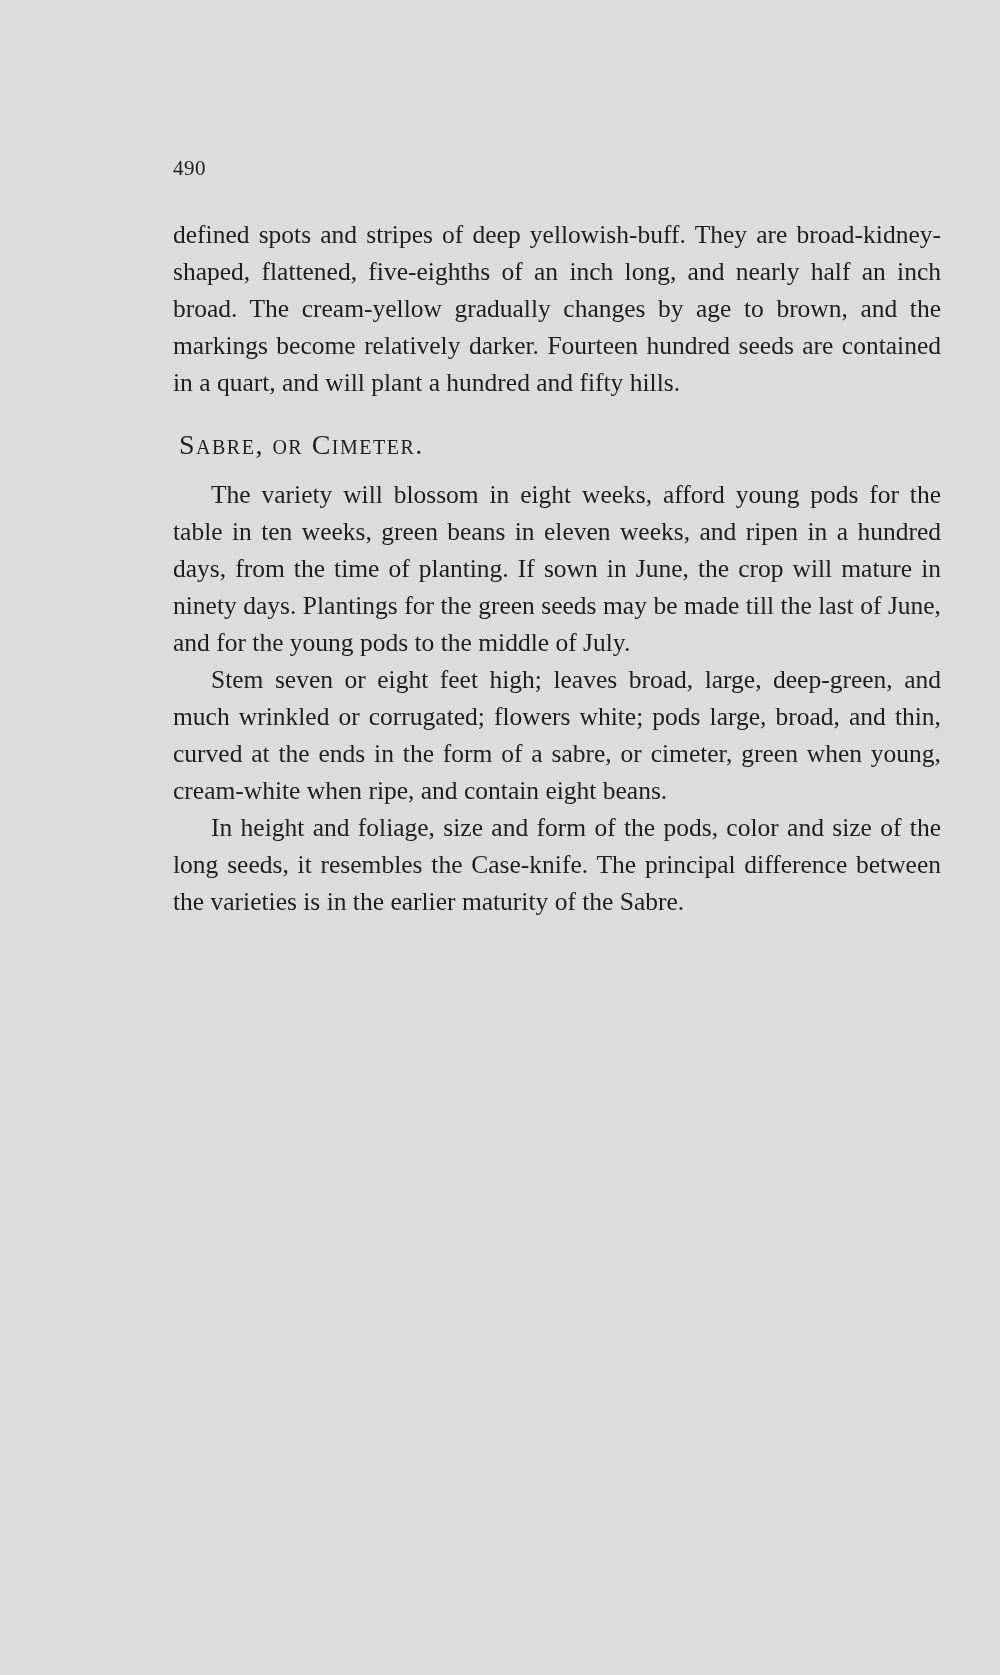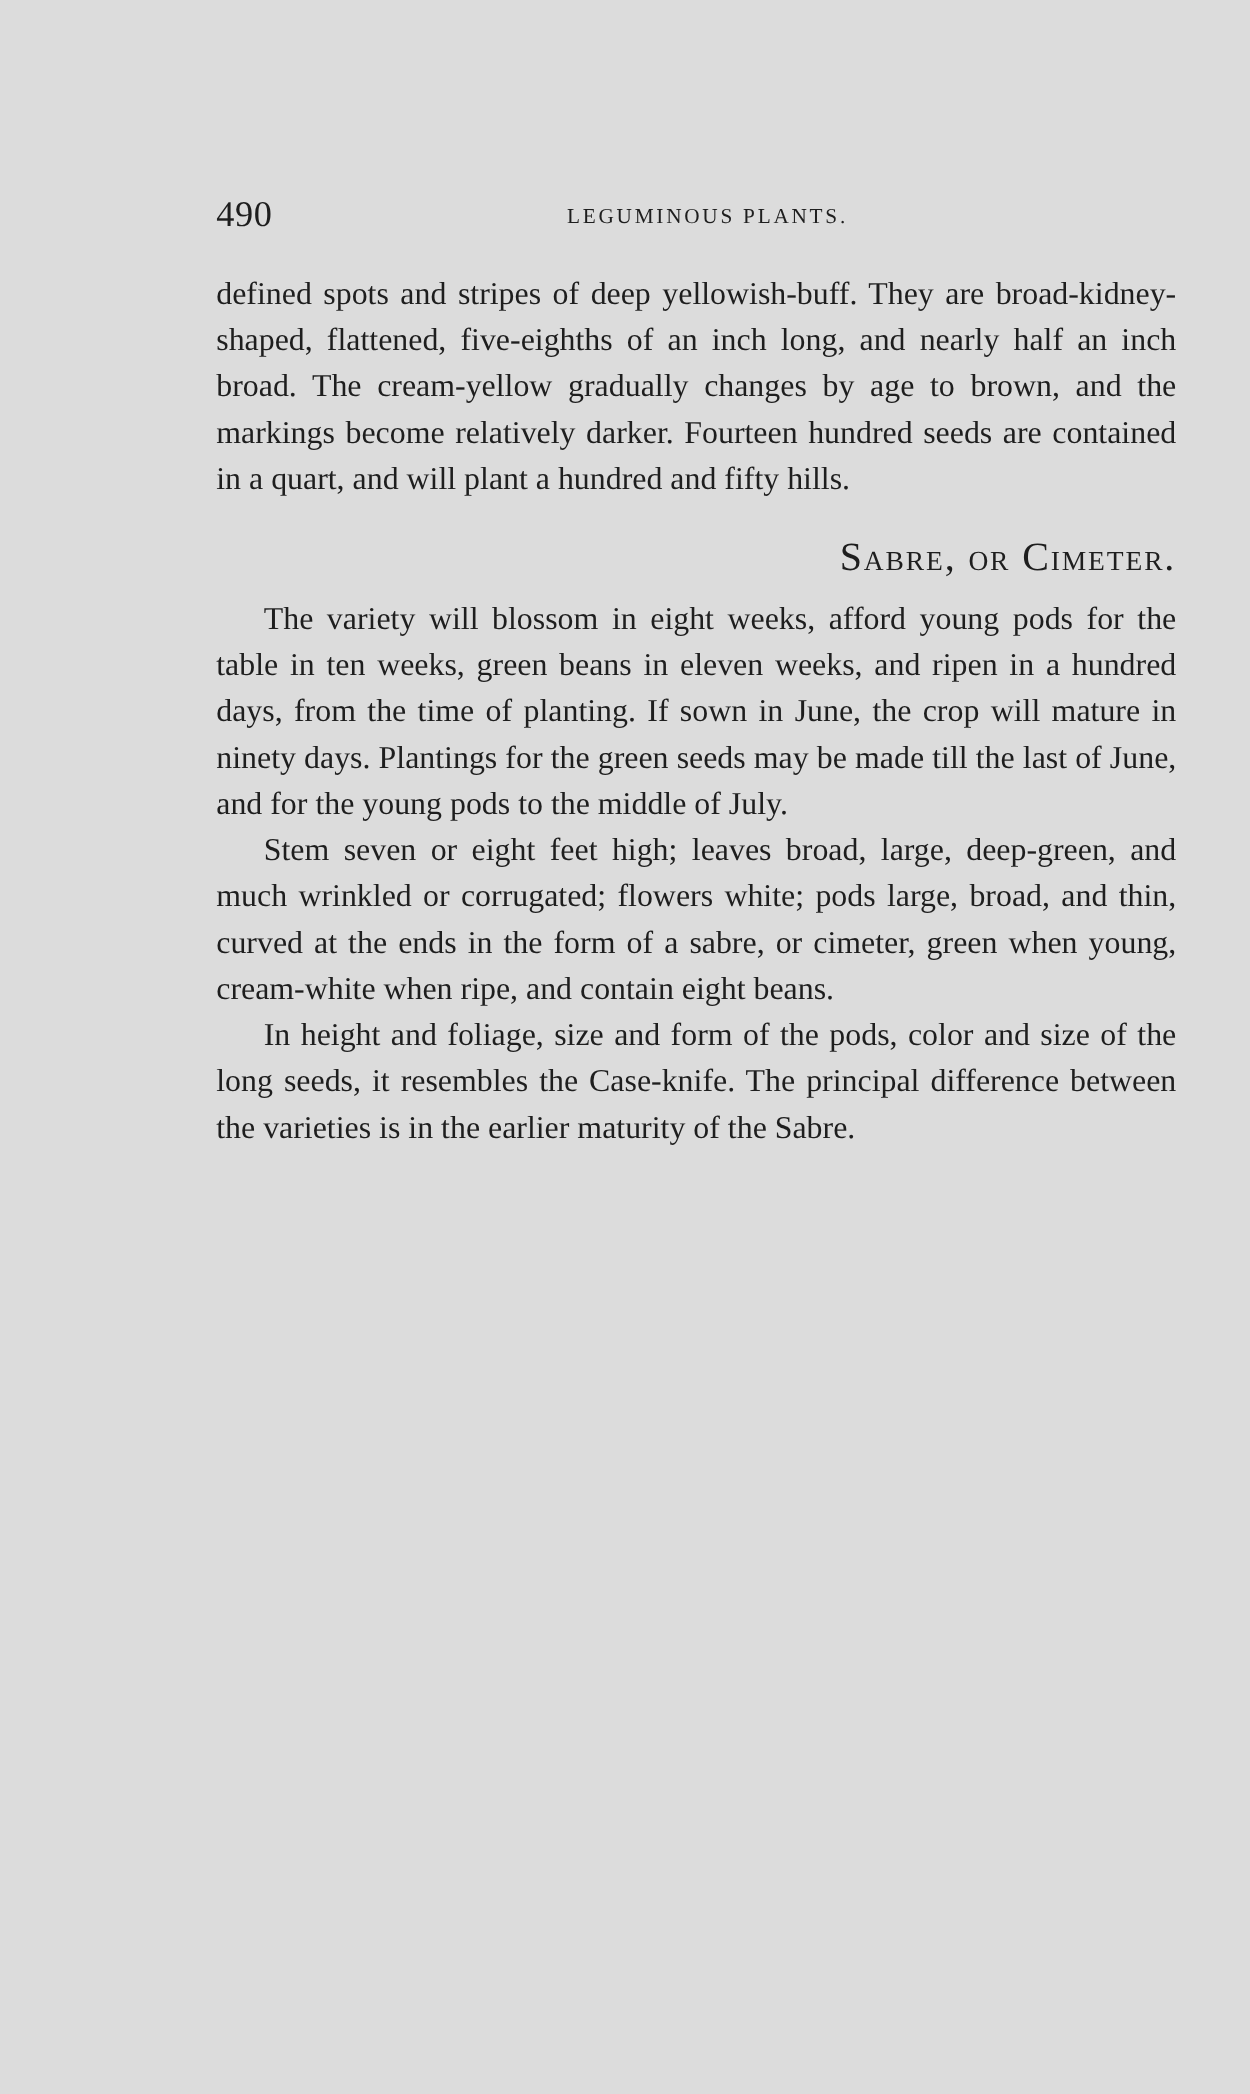--- a/index.html
+++ b/index.html
@@ -15,21 +15,21 @@
     position: absolute;
     left: 173px; top: 150px;
     width: 768px;
   }
   .header {
     position: relative;
     height: 56px;
   }
   .page-number {
     position: absolute; left: 0; top: 6px;
-    font-size: 29px;
+    font-size: 21px;
     letter-spacing: 0.5px;
   }
   .running-head {
     position: absolute; left: 0; right: 0; top: 13px;
     text-align: center;
     font-size: 17px;
     letter-spacing: 2.2px;
     padding-left: 18px;
   }
   .body-text {
@@ -37,36 +37,35 @@
     font-size: 25.5px;
     line-height: 37px;
     text-align: justify;
   }
   .body-text p {
     margin: 0;
     text-indent: 0;
   }
   .body-text p.indent { text-indent: 38px; }
   .section-title {
-    text-align: right;
-    font-size: 32px;
+    text-align: left;
+    font-size: 28px;
     letter-spacing: 1.5px;
     font-variant: small-caps;
     margin: 27px 0 14px 0;
     line-height: 34px;
     padding-left: 6px;
   }
 </style>
 </head>
 <body>
 
 <div class="page">
   <div class="header">
     <span class="page-number">490</span>
-    <span class="running-head">LEGUMINOUS PLANTS.</span>
   </div>
 
   <div class="body-text">
     <p>defined spots and stripes of deep yellowish-buff.  They are broad-kidney-shaped, flattened, five-eighths of an inch long, and nearly half an inch broad.  The cream-yellow gradually changes by age to brown, and the markings become relatively darker.  Fourteen hundred seeds are contained in a quart, and will plant a hundred and fifty hills.</p>
 
     <div class="section-title">Sabre, or Cimeter.</div>
 
     <p class="indent">The variety will blossom in eight weeks, afford young pods for the table in ten weeks, green beans in eleven weeks, and ripen in a hundred days, from the time of planting.  If sown in June, the crop will mature in ninety days.  Plantings for the green seeds may be made till the last of June, and for the young pods to the middle of July.</p>
     <p class="indent">Stem seven or eight feet high; leaves broad, large, deep-green, and much wrinkled or corrugated; flowers white; pods large, broad, and thin, curved at the ends in the form of a sabre, or cimeter, green when young, cream-white when ripe, and contain eight beans.</p>
     <p class="indent">In height and foliage, size and form of the pods, color and size of the long seeds, it resembles the Case-knife.  The principal difference between the varieties is in the earlier maturity of the Sabre.</p>

